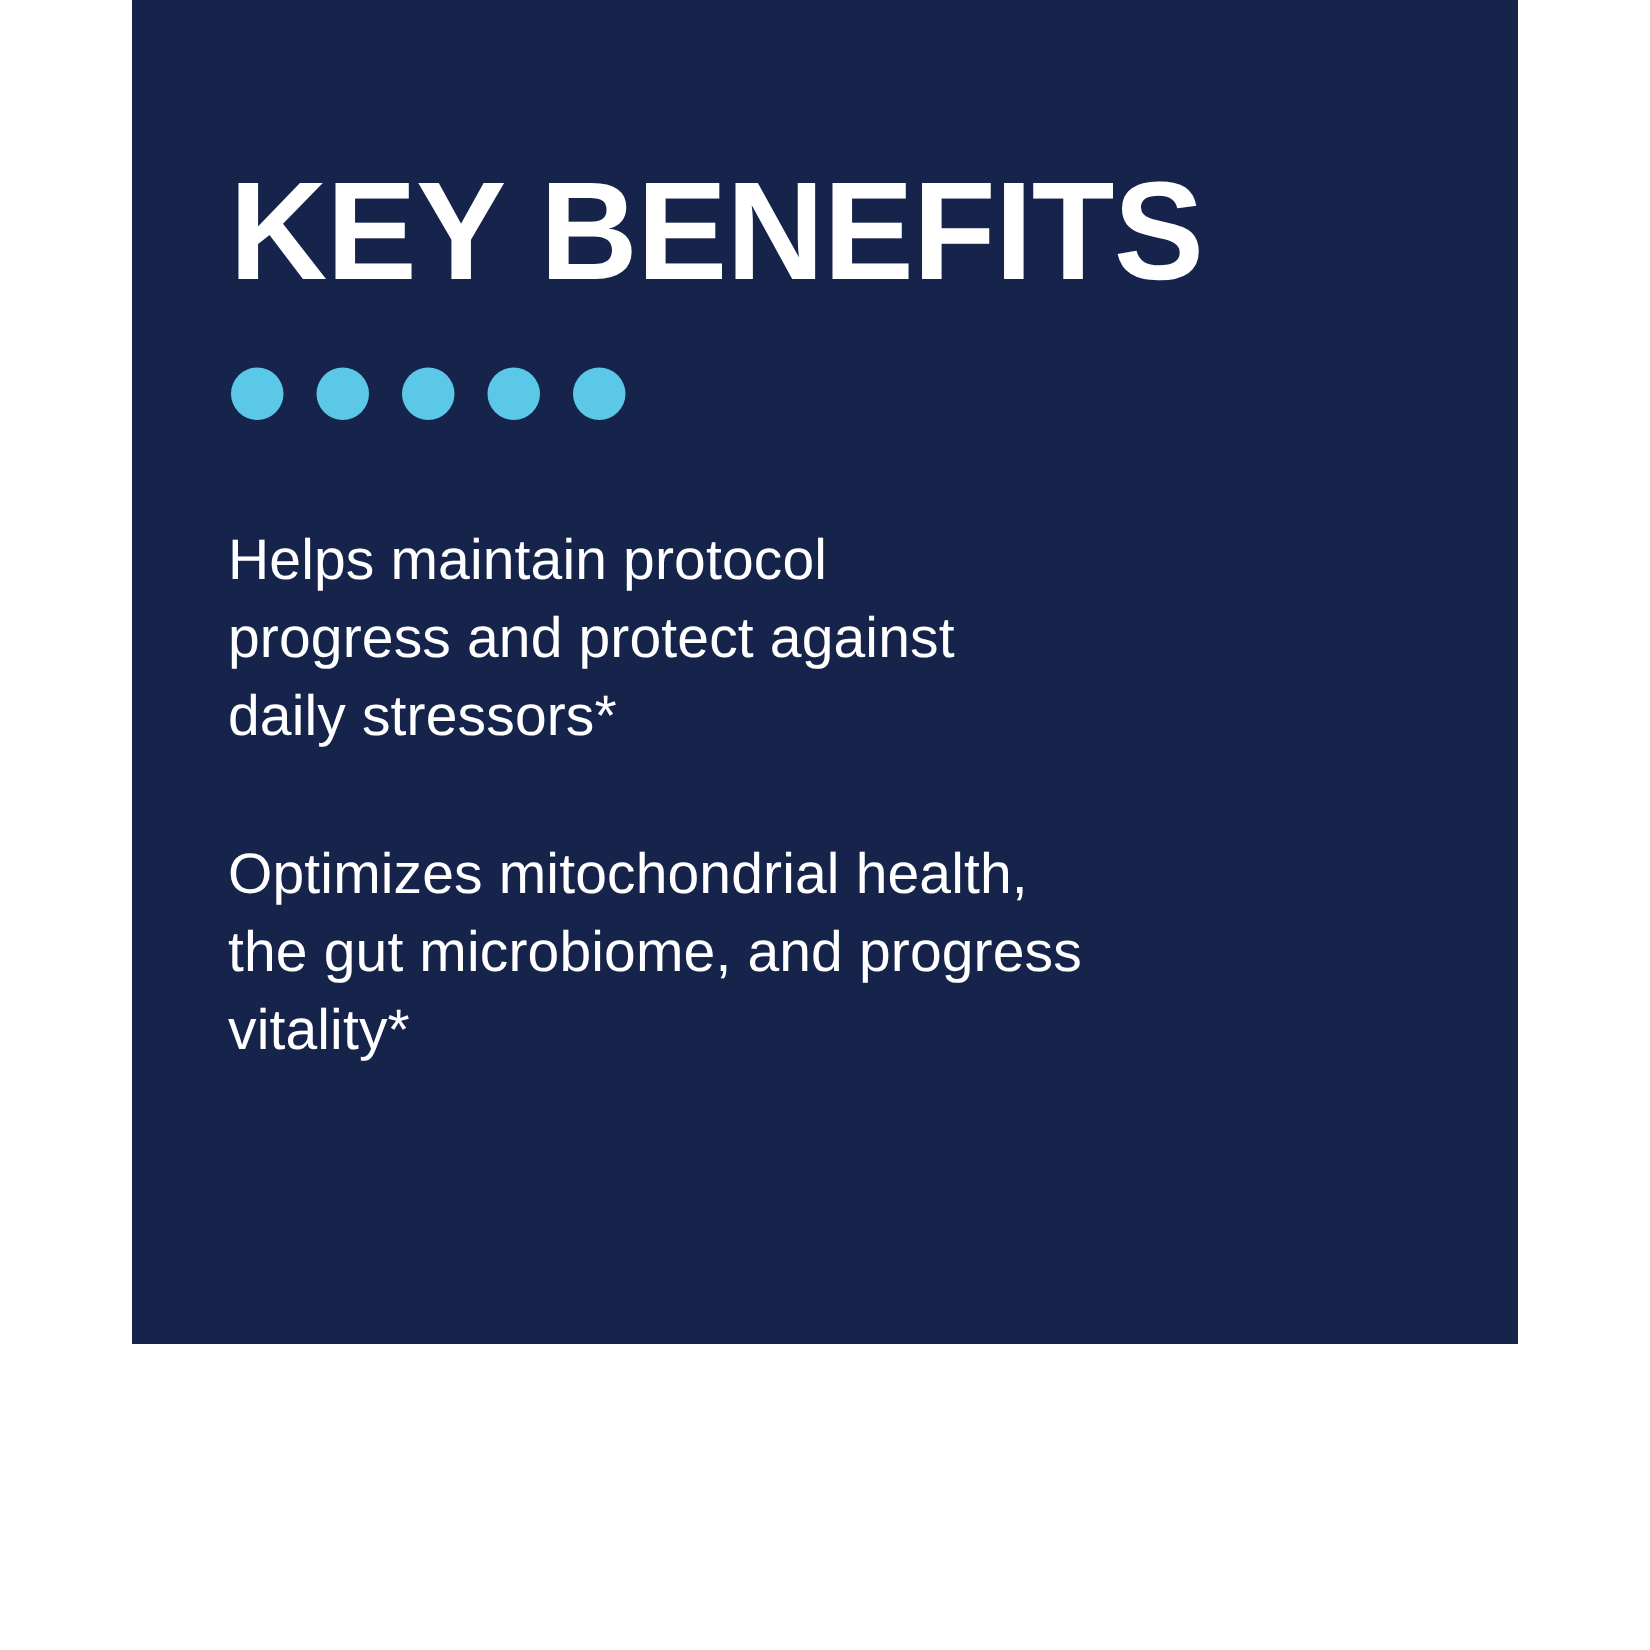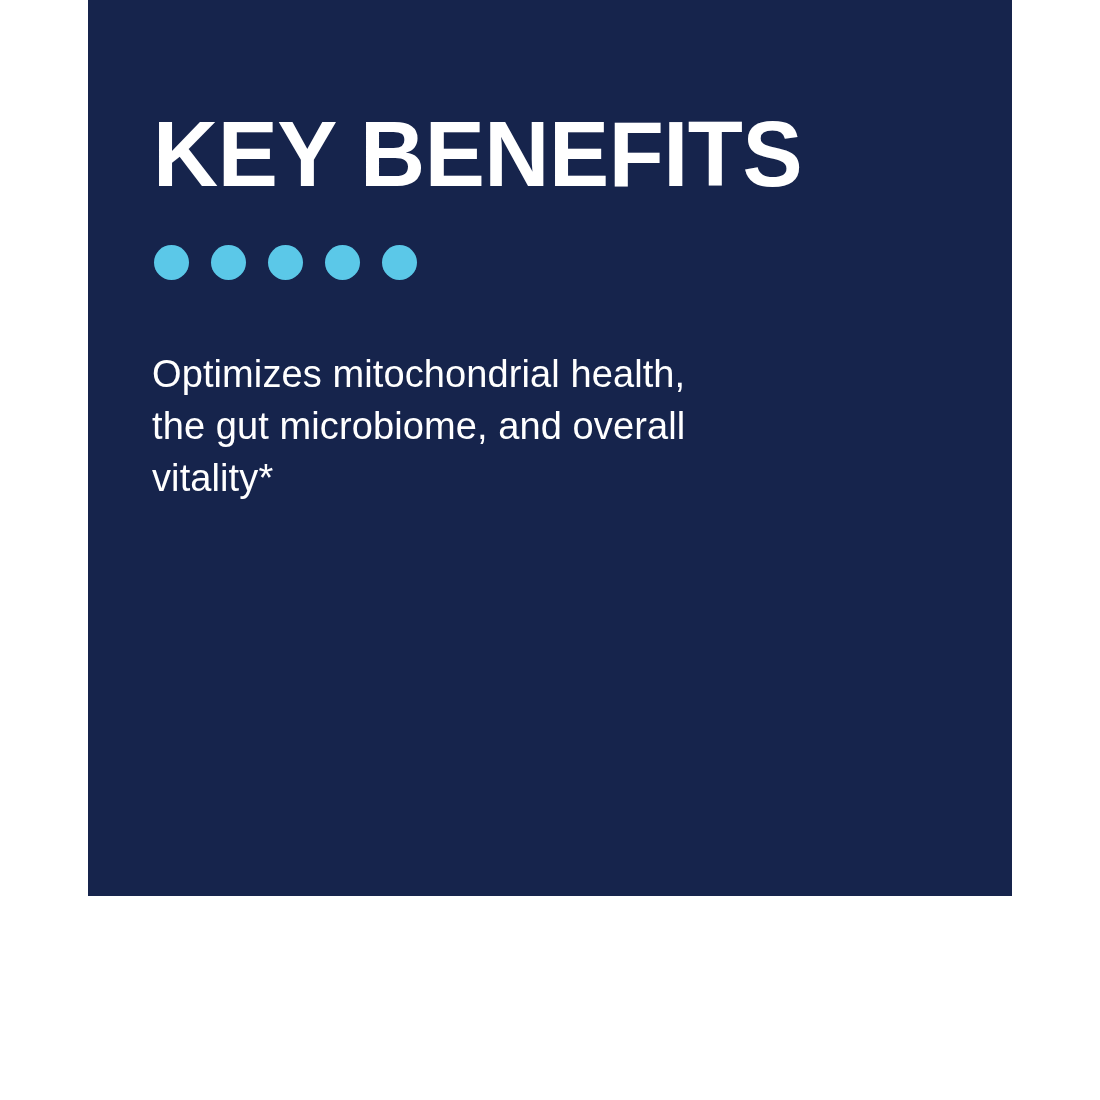--- a/index.html
+++ b/index.html
@@ -101,20 +101,23 @@
 
     <div class="dot-row">
       <span class="dot"></span>
       <span class="dot"></span>
       <span class="dot"></span>
       <span class="dot"></span>
       <span class="dot"></span>
     </div>
 
     <div class="benefits-list">
+      <p class="benefit-item">Helps maintain protocol
+progress and protect against
+daily stressors*</p>
       <p class="benefit-item">Optimizes mitochondrial health,
-the gut microbiome, and overall
+the gut microbiome, and progress
 vitality*</p>
     </div>
 
   </section>
 
 </div>
 
 </body></html>

